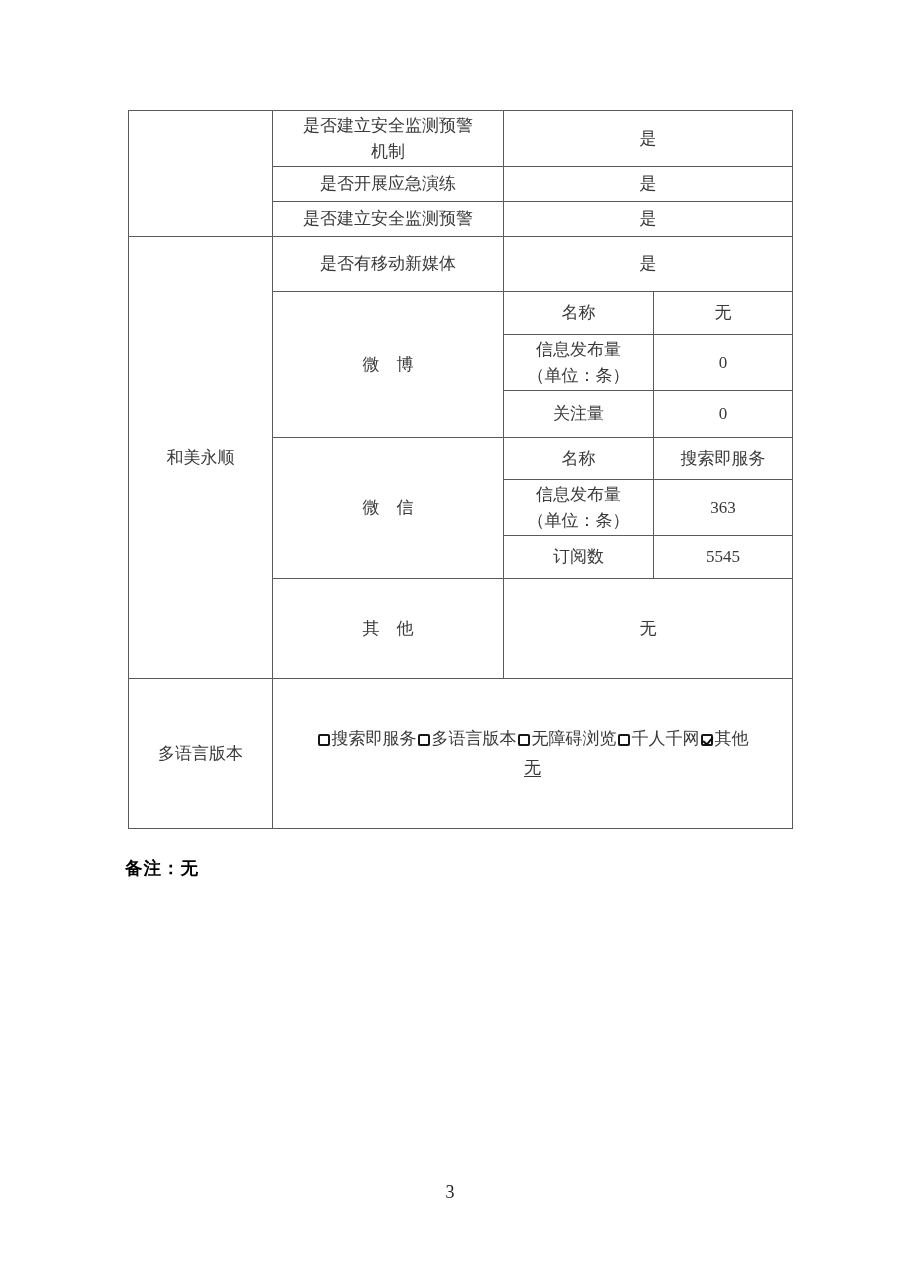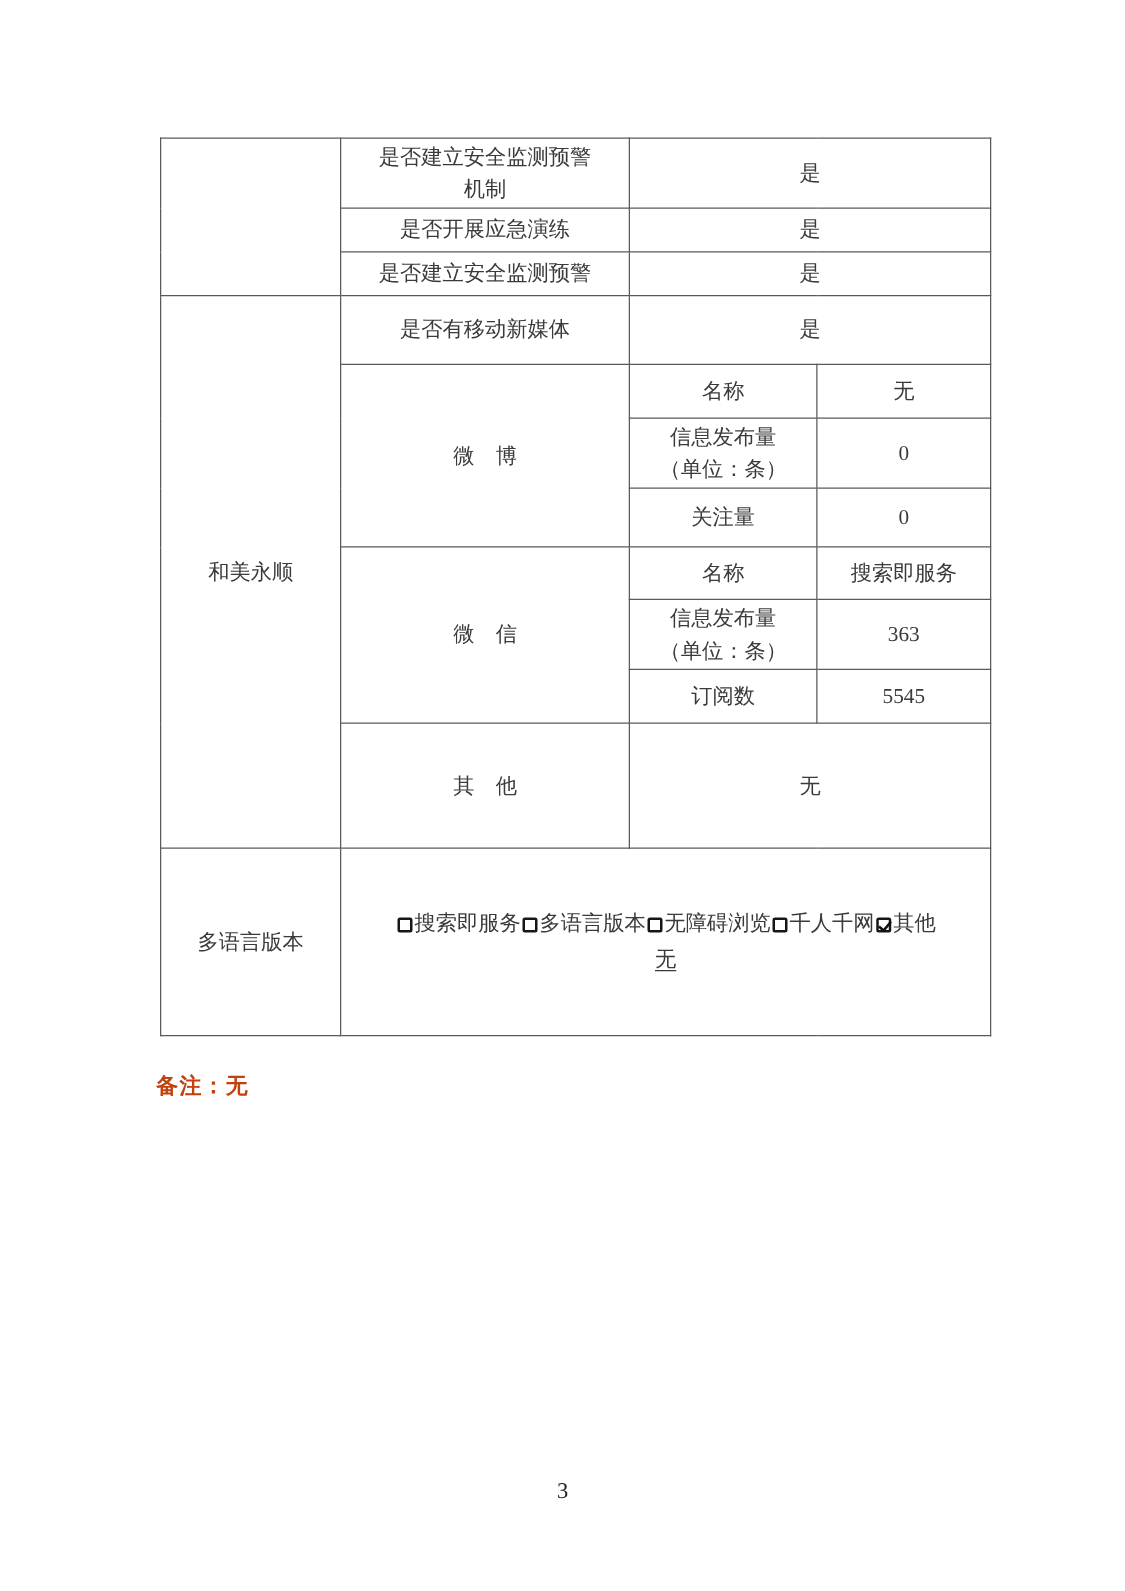--- a/index.html
+++ b/index.html
@@ -53,21 +53,21 @@
     border-bottom:2.5px solid #0e0e0e;
     transform:rotate(40deg);
   }
   .underlined { text-decoration:underline; text-underline-offset:3px; }
   .note {
     position:absolute;
     left:125px;
     top:856px;
     font-size:17.5px;
     font-weight:bold;
-    color:#c2410c;
+    color:#000000;
     letter-spacing:1px;
   }
   .page-number {
     position:absolute;
     left:0;
     top:1182px;
     width:100%;
     text-align:center;
     font-size:18px;
     color:#222222;

